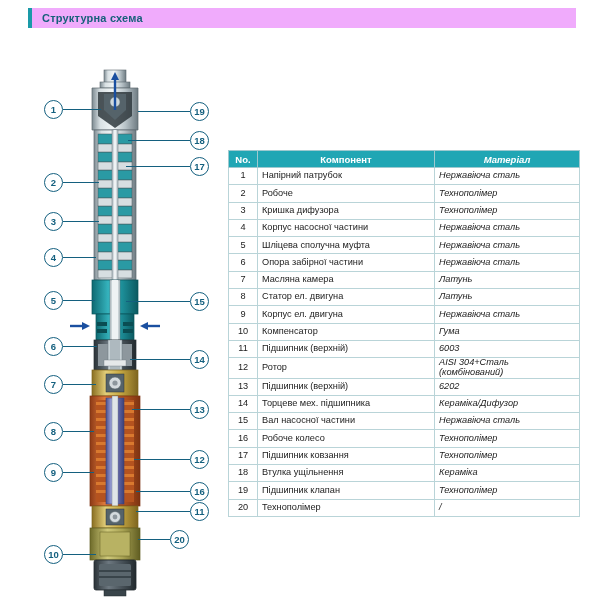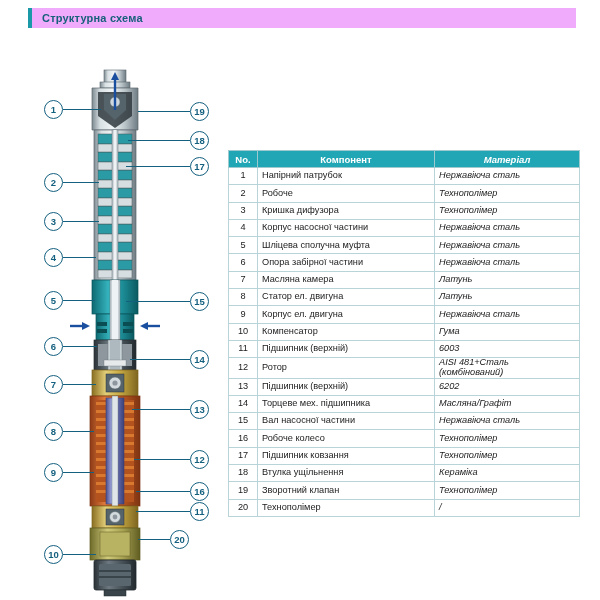--- a/index.html
+++ b/index.html
@@ -374,31 +374,31 @@
           <td class="col-mat">Гума</td>
         </tr>
         <tr>
           <td class="col-no">11</td>
           <td class="col-comp">Підшипник (верхній)</td>
           <td class="col-mat">6003</td>
         </tr>
         <tr>
           <td class="col-no">12</td>
           <td class="col-comp">Ротор</td>
-          <td class="col-mat">AISI 481+Сталь (комбінований)</td>
+          <td class="col-mat">AISI 304+Сталь (комбінований)</td>
         </tr>
         <tr>
           <td class="col-no">13</td>
           <td class="col-comp">Підшипник (верхній)</td>
           <td class="col-mat">6202</td>
         </tr>
         <tr>
           <td class="col-no">14</td>
           <td class="col-comp">Торцеве мех. підшипника</td>
-          <td class="col-mat">Масляна/Графіт</td>
+          <td class="col-mat">Кераміка/Дифузор</td>
         </tr>
         <tr>
           <td class="col-no">15</td>
           <td class="col-comp">Вал насосної частини</td>
           <td class="col-mat">Нержавіюча сталь</td>
         </tr>
         <tr>
           <td class="col-no">16</td>
           <td class="col-comp">Робоче колесо</td>
           <td class="col-mat">Технополімер</td>
@@ -408,21 +408,21 @@
           <td class="col-comp">Підшипник ковзання</td>
           <td class="col-mat">Технополімер</td>
         </tr>
         <tr>
           <td class="col-no">18</td>
           <td class="col-comp">Втулка ущільнення</td>
           <td class="col-mat">Кераміка</td>
         </tr>
         <tr>
           <td class="col-no">19</td>
-          <td class="col-comp">Зворотний клапан</td>
+          <td class="col-comp">Підшипник клапан</td>
           <td class="col-mat">Технополімер</td>
         </tr>
         <tr>
           <td class="col-no">20</td>
           <td class="col-comp">Технополімер</td>
           <td class="col-mat">/</td>
         </tr>
       </tbody>
   </table>
 

